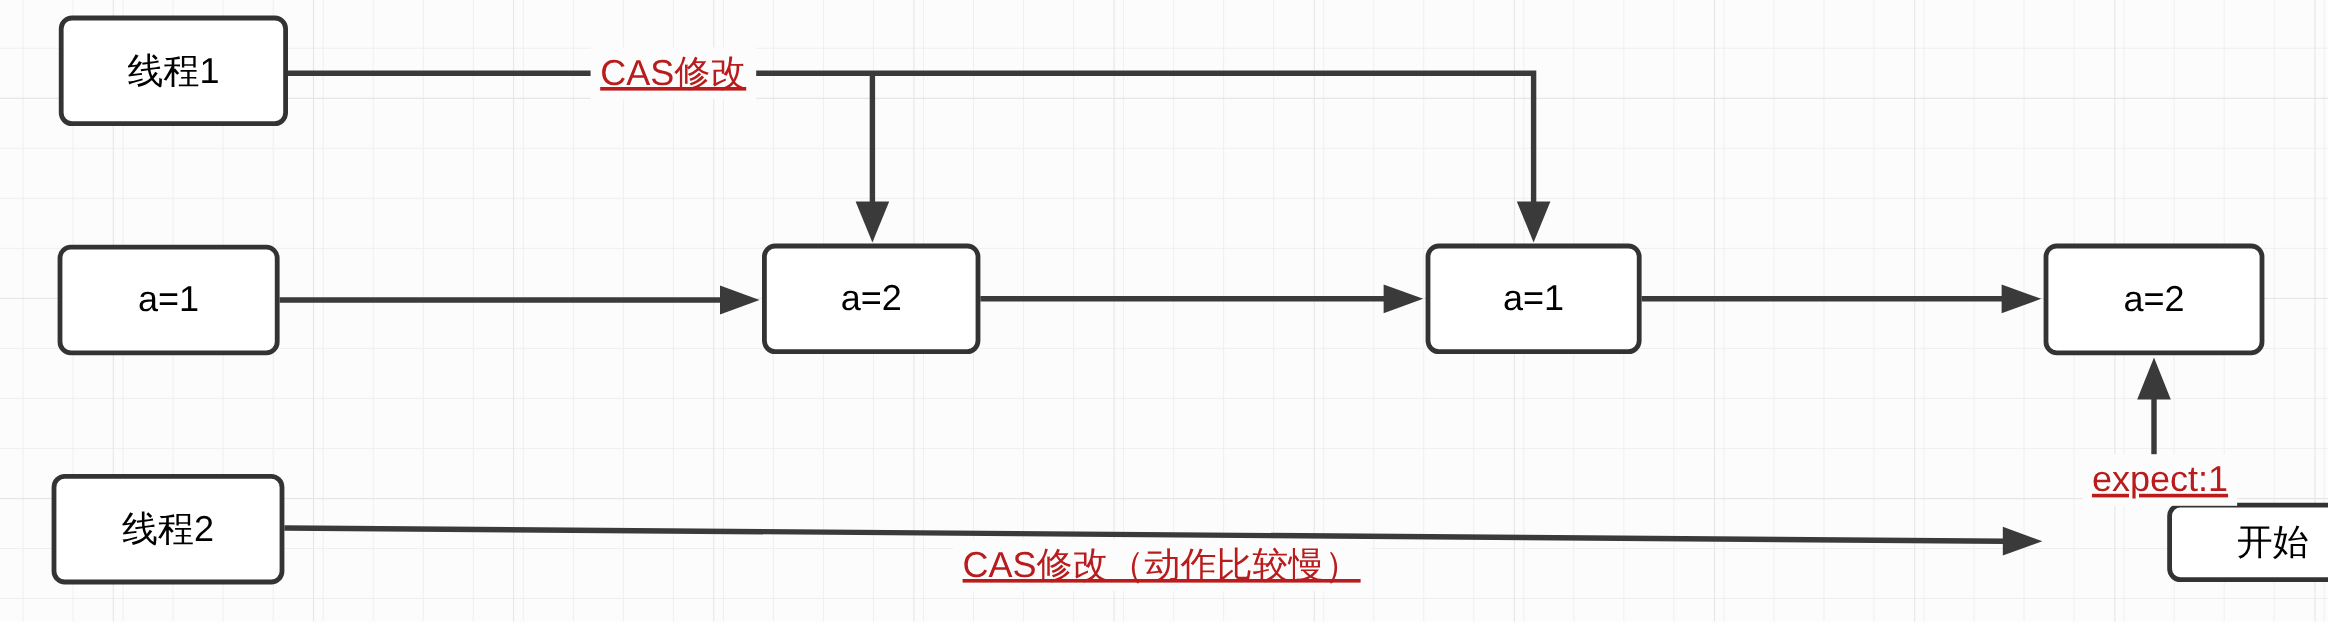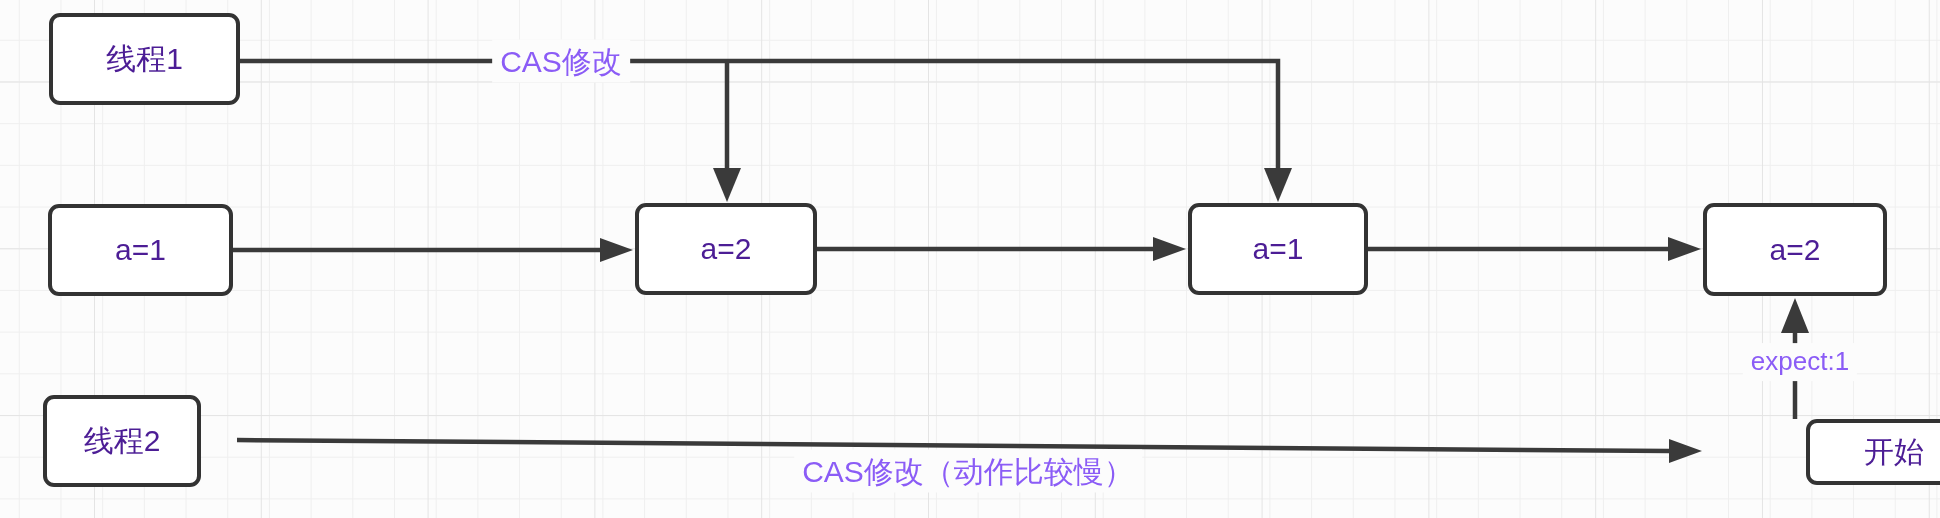--- a/index.html
+++ b/index.html
@@ -42,45 +42,46 @@
   }
   .node {
     position: absolute;
     box-sizing: border-box;
     background: #ffffff;
     border: 4px solid #333333;
     border-radius: 11px;
     display: flex;
     align-items: center;
     justify-content: center;
-    color: #4c1d95;
+    color: #000000;
     font-size: 30px;
     z-index: 2;
     white-space: nowrap;
   }
   .edge-label {
     position: absolute;
     transform: translate(-50%, -50%);
     background: #fcfcfc;
-    color: #8b5cf6;
+    color: #b91c1c;
     padding: 2px 8px;
     z-index: 3;
     white-space: nowrap;
     line-height: 1.3;
+    text-decoration: underline;
   }
   .edge-label.big { font-size: 30px; }
-  .edge-label.small { font-size: 26px; }
+  .edge-label.small { font-size: 30px; margin-top: 38px; }
 
   
   #node-thread1     { left: 49px;   top: 13px;  width: 191px; height: 92px; }
   #node-a1-initial  { left: 48px;   top: 204px; width: 185px; height: 92px; }
   #node-a2-modified { left: 635px;  top: 203px; width: 182px; height: 92px; }
   #node-a1-restored { left: 1188px; top: 203px; width: 180px; height: 92px; }
   #node-a2-final    { left: 1703px; top: 203px; width: 184px; height: 93px; }
-  #node-thread2     { left: 43px;   top: 395px; width: 158px; height: 92px; }
+  #node-thread2     { left: 43px;   top: 395px; width: 194px; height: 92px; }
   #node-start       { left: 1806px; top: 419px; width: 176px; height: 66px; }
 
   
   #label-cas        { left: 561px;  top: 61px;  }
   #label-cas-slow   { left: 968px;  top: 471px; }
   #label-expect     { left: 1800px; top: 362px; }
 </style>
 </head>
 <body>
 

